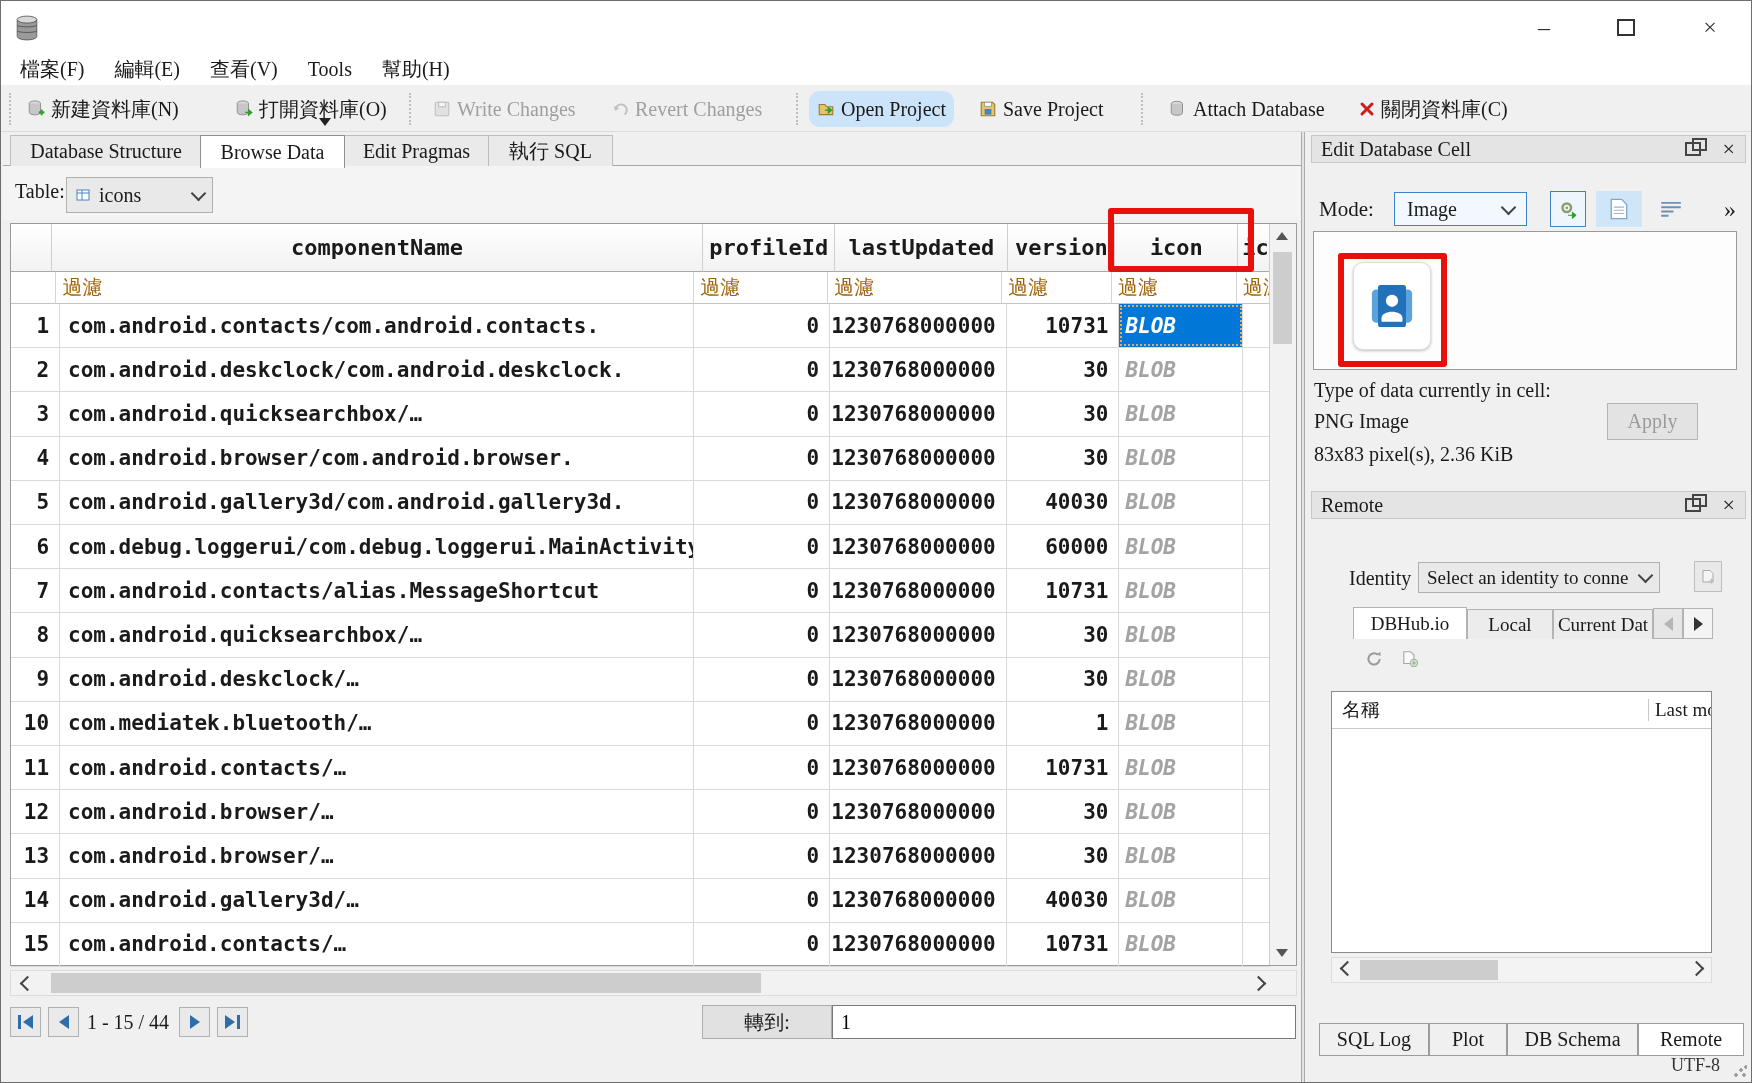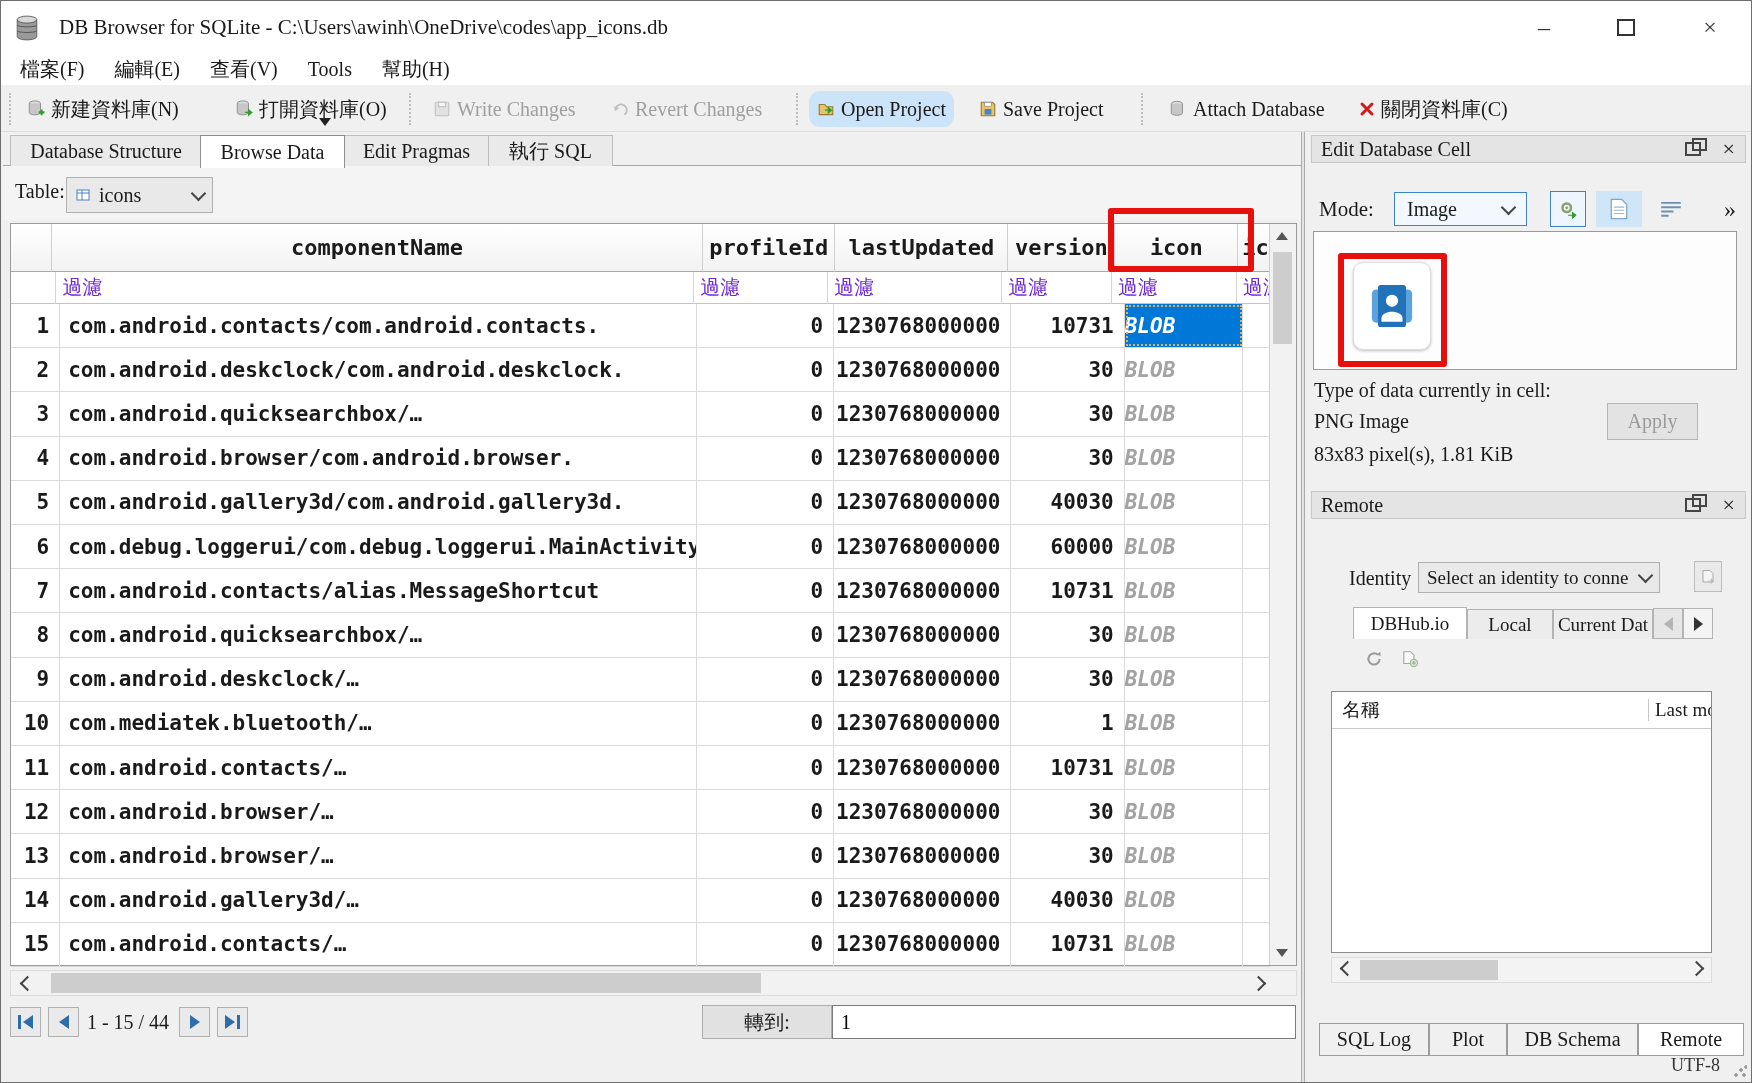--- a/index.html
+++ b/index.html
@@ -38,29 +38,29 @@
   .filter-input{position:absolute;left:737px;top:176px;width:279px;height:36px;border:1px solid #7a7a7a;
         font-family:"Liberation Serif",serif;font-size:19px;padding:0 8px;box-sizing:border-box;background:#fff;}
   .splitarrow{position:absolute;width:0;height:0;border-left:6px solid transparent;border-right:6px solid transparent;border-top:8px solid #222;}
 
   
   .grid{left:9px;top:222px;width:1287px;height:743px;background:#fff;border:1px solid #9a9a9a;display:flex;flex-direction:column;}
   .ghead{display:flex;height:48px;flex:0 0 auto;}
   .gh{background:linear-gradient(#ffffff,#f2f2f2);border-right:1px solid #cfcfcf;border-bottom:1px solid #a8a8a8;
       font-size:22px;font-weight:bold;display:flex;align-items:center;justify-content:center;overflow:hidden;white-space:nowrap;}
   .gfilter{display:flex;height:32px;flex:0 0 auto;}
-  .gf{border-right:1px solid #d4d4d4;border-bottom:1px solid #c4c4c4;color:#6d28d9;font-size:20px;
+  .gf{border-right:1px solid #d4d4d4;border-bottom:1px solid #c4c4c4;color:#a16207;font-size:20px;
       display:flex;align-items:center;padding-left:6px;overflow:hidden;white-space:nowrap;}
   .gbody{flex:1;display:flex;flex-direction:column;}
   .grow{flex:1;display:flex;border-bottom:1px solid #dadada;}
   .gc{border-right:1px solid #dadada;font-size:21px;font-weight:bold;display:flex;align-items:center;
       overflow:hidden;white-space:nowrap;}
   .num{justify-content:flex-end;padding-right:10px;}
   .txt{padding-left:8px;}
-  .blob{font-style:italic;color:#a3a3a3;}
+  .blob{font-style:italic;color:#a3a3a3;padding-left:6px;}
   .blob.selected{background:#0078d7;color:#fff;outline:2px dotted #d8b06a;outline-offset:-3px;}
   .w0{width:40px;} .w1{width:657px;} .w2{width:132px;} .w3{width:174px;} .w4{width:107px;} .w5{width:123px;} .w6{width:28px;border-right:none;}
   .vscroll{position:absolute;right:0;top:0;bottom:0;width:26px;background:#f2f2f2;border-left:1px solid #cfcfcf;}
   .tri-up{width:0;height:0;border-left:6px solid transparent;border-right:6px solid transparent;border-bottom:8px solid #555;}
   .tri-dn{width:0;height:0;border-left:6px solid transparent;border-right:6px solid transparent;border-top:8px solid #555;}
   .tri-l{width:0;height:0;border-top:7px solid transparent;border-bottom:7px solid transparent;border-right:10px solid #2d6da8;}
   .tri-r{width:0;height:0;border-top:7px solid transparent;border-bottom:7px solid transparent;border-left:10px solid #2d6da8;}
   .thumb{background:#cdcdcd;}
   .hscroll{left:9px;top:969px;width:1287px;height:26px;background:#f2f2f2;border:1px solid #dcdcdc;}
 
@@ -101,21 +101,20 @@
 <body>
 
 <div id="app">
 
   <div class="abs titlebar">
     <svg class="abs" style="left:12px;top:13px" width="28" height="28" viewBox="0 0 20 20">
       <path fill="#9a9a9a" stroke="#555" stroke-width=".6" d="M3 4v12c0 1.4 3.1 2.5 7 2.5s7-1.1 7-2.5V4z"></path>
       <ellipse cx="10" cy="4" rx="7" ry="2.5" fill="#d8d8d8" stroke="#555" stroke-width=".6"></ellipse>
       <path d="M3 8.2c2 1.3 12 1.3 14 0M3 12.2c2 1.3 12 1.3 14 0" stroke="#555" stroke-width=".7" fill="none"></path>
     </svg>
-    <div class="title-text abs" style="left:48px;top:0;height:53px;display:flex;align-items:center">DB Browser for SQLite - C:\Users\awinh\OneDrive\codes\app_icons.db</div>
     <div class="abs winbtn ctr" style="left:1510px;top:0">–</div>
     <div class="abs winbtn ctr" style="left:1592px;top:0">
         <span style="width:14px;height:13px;border:2px solid #333;display:block"></span>
       </div>
     <div class="abs winbtn ctr" style="left:1676px;top:0">×</div>
   </div>
 
   <div class="abs menubar">
     <span class="menu-item">檔案(F)</span>
     <span class="menu-item">編輯(E)</span>
@@ -548,21 +547,21 @@
       <rect x="16" y="8" width="32" height="48" rx="3" fill="#2272b9"></rect>
       <circle cx="32" cy="26" r="7" fill="#fff"></circle>
       <path d="M20 46c0-10 24-10 24 0v4H20z" fill="#fff"></path>
     </svg>
   </div>
   <div class="abs redbox" style="left:1337px;top:252px;width:109px;height:114px"></div>
 
   <div class="abs ptext" style="left:1313px;top:376px">Type of data currently in cell:</div>
   <div class="abs ptext" style="left:1313px;top:407px">PNG Image</div>
   <div class="abs ctr applybtn">Apply</div>
-  <div class="abs ptext" style="left:1313px;top:440px">83x83 pixel(s), 1.81 KiB</div>
+  <div class="abs ptext" style="left:1313px;top:440px">83x83 pixel(s), 2.36 KiB</div>
 
   <div class="abs dockhead" style="left:1310px;top:490px;width:435px;height:28px">
     <span style="flex:1">Remote</span>
     <span class="float-ic" style="margin-right:22px"></span>
     <span class="xbtn" style="margin-right:10px">×</span>
   </div>
 
   <div class="abs" style="left:1348px;top:566px;font-size:20px">Identity</div>
   <div class="abs dd" style="left:1417px;top:561px;width:242px;height:31px;font-size:19px">
     <span style="flex:1;overflow:hidden;white-space:nowrap">Select an identity to conne</span>

